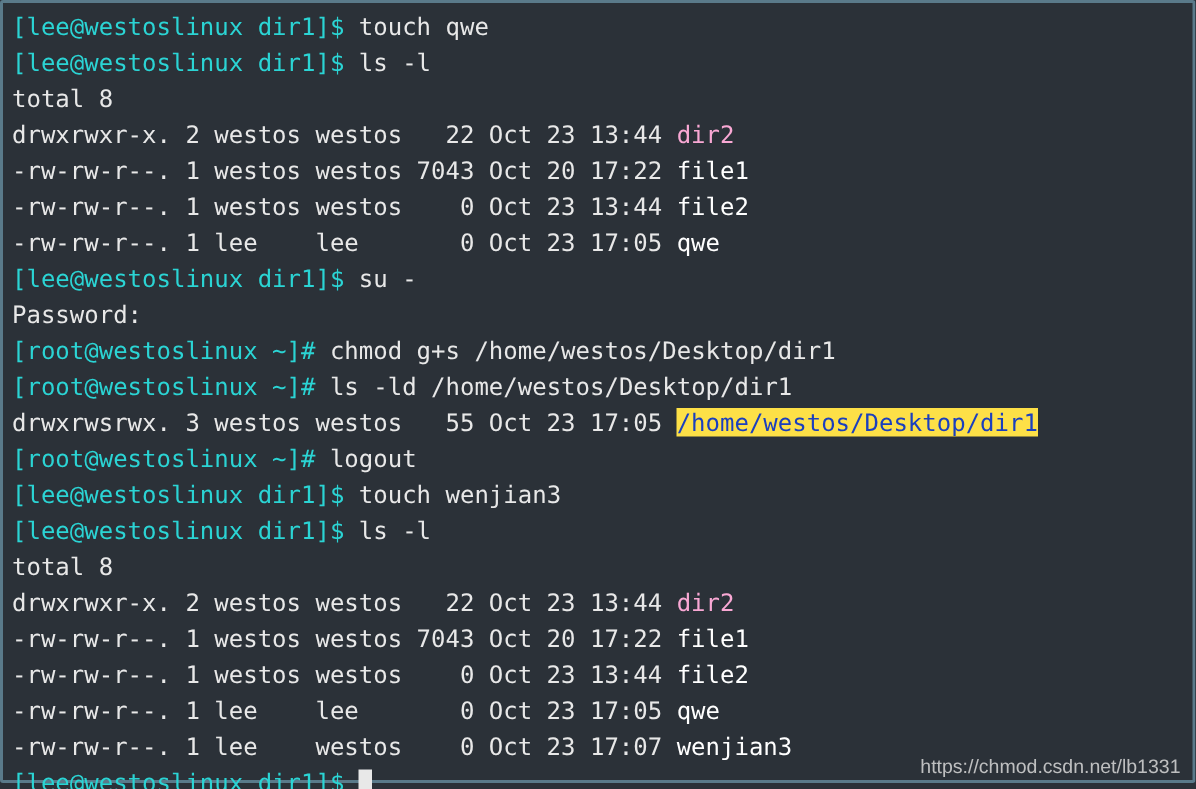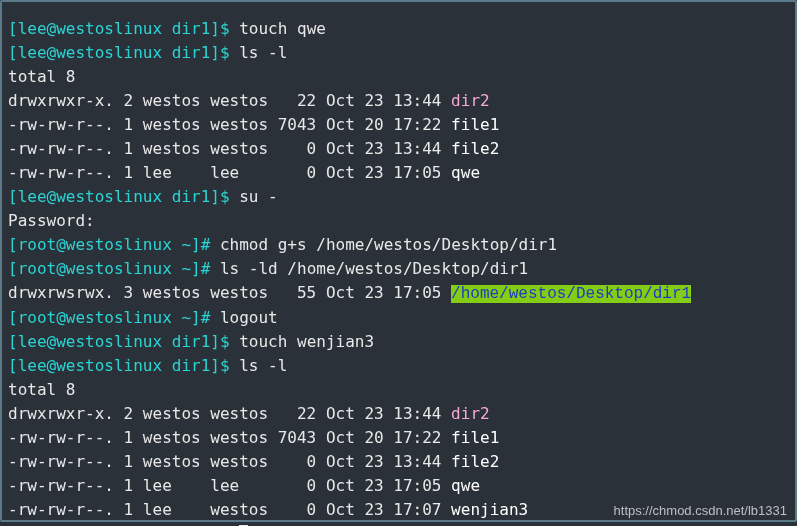--- a/index.html
+++ b/index.html
@@ -9,31 +9,31 @@
     font-family: "DejaVu Sans Mono", "Consolas", monospace;
     font-size: 16px;
     line-height: 1.5;
     color: #ffffff;
     width: 797px;
     height: 526px;
     overflow: hidden;
     position: relative;
   }
   .terminal {
-    padding: 15px 6px;
+    padding: 4px 6px;
     white-space: pre;
     border: 2px solid #5a7a8a;
     border-radius: 2px;
     box-sizing: border-box;
     height: 522px;
   }
   .cyan { color: #2bd4d4; }
   .white { color: #e8e8e8; }
   .blue { color: #f9a8d4; }
-  .hl { background: #84cc16; color: #1a3fbf; font-family: Liberation Mono, monospace; }
+  .hl { background: #fde047; color: #1a3fbf; }
   .cursor {
     display: inline-block;
     width: 9px;
     height: 18px;
     background: #e8e8e8;
     vertical-align: text-bottom;
   }
   .watermark {
     position: absolute;
     right: 10px;

